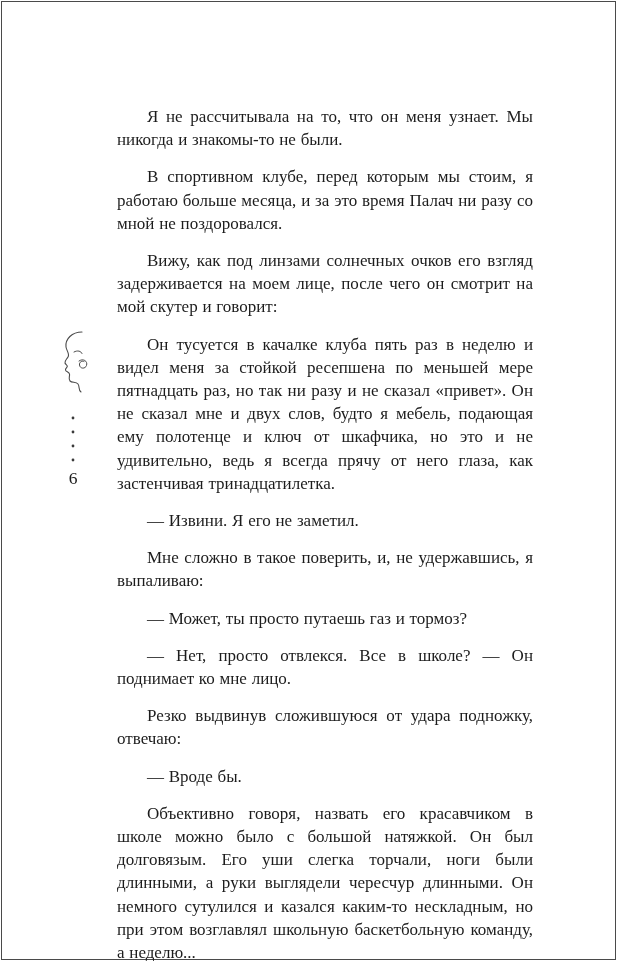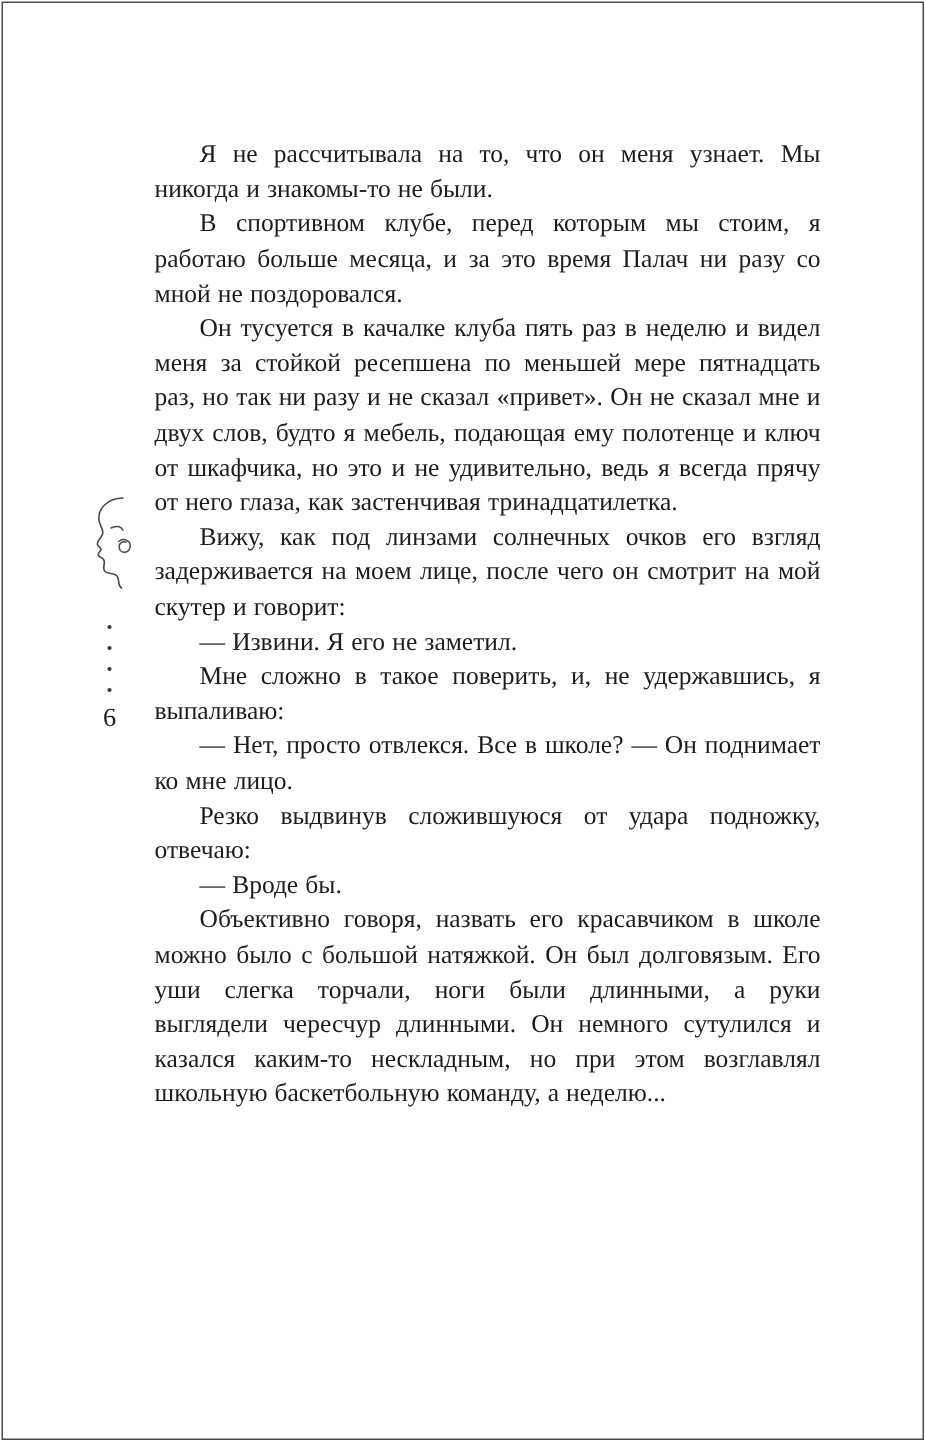--- a/index.html
+++ b/index.html
@@ -22,21 +22,21 @@
     border: 1px solid #4a4a4a;
     pointer-events: none;
   }
   .text-column {
     position: absolute;
     left: 103px;
     top: 91px;
     width: 444px;
   }
   .text-column p {
-    margin: 0;
+    margin: 14px;
     text-indent: 30px;
     font-size: 17px;
     line-height: 23.2px;
     text-align: justify;
     hyphens: auto;
     word-spacing: 0.5px;
   }
   .margin-art {
     position: absolute;
     left: 52px;
@@ -83,23 +83,24 @@
       <circle cx="4" cy="32" r="1.4" fill="#3a3a3a"></circle>
       <circle cx="4" cy="46" r="1.4" fill="#3a3a3a"></circle>
     </svg>
   </div>
 
   <div class="page-number">6</div>
 
   <div class="text-column">
       <p>Я не рассчитывала на то, что он меня узнает. Мы никогда и знакомы-то не были.</p>
       <p>В спортивном клубе, перед которым мы стоим, я работаю больше месяца, и за это время Палач ни разу со мной не поздоровался.</p>
+      <p>Вижу, как под линзами солнечных очков его взгляд задерживается на моем лице, после чего он смотрит на мой скутер и говорит:</p>
       <p>Он тусуется в качалке клуба пять раз в неделю и видел меня за стойкой ресепшена по меньшей мере пятнадцать раз, но так ни разу и не сказал «привет». Он не сказал мне и двух слов, будто я мебель, подающая ему полотенце и ключ от шкафчика, но это и не удивительно, ведь я всегда прячу от него глаза, как застенчивая тринадцатилетка.</p>
-      <p>Вижу, как под линзами солнечных очков его взгляд задерживается на моем лице, после чего он смотрит на мой скутер и говорит:</p>
       <p>— Извини. Я его не заметил.</p>
       <p>Мне сложно в такое поверить, и, не удержавшись, я выпаливаю:</p>
+      <p>— Может, ты просто путаешь газ и тормоз?</p>
       <p>— Нет, просто отвлекся. Все в школе? — Он поднимает ко мне лицо.</p>
       <p>Резко выдвинув сложившуюся от удара подножку, отвечаю:</p>
       <p>— Вроде бы.</p>
       <p>Объективно говоря, назвать его красавчиком в школе можно было с большой натяжкой. Он был долговязым. Его уши слегка торчали, ноги были длинными, а руки выглядели чересчур длинными. Он немного сутулился и казался каким-то нескладным, но при этом возглавлял школьную баскетбольную команду, а неделю...</p>
     </div>
 
 </div>
 
 </body></html>

